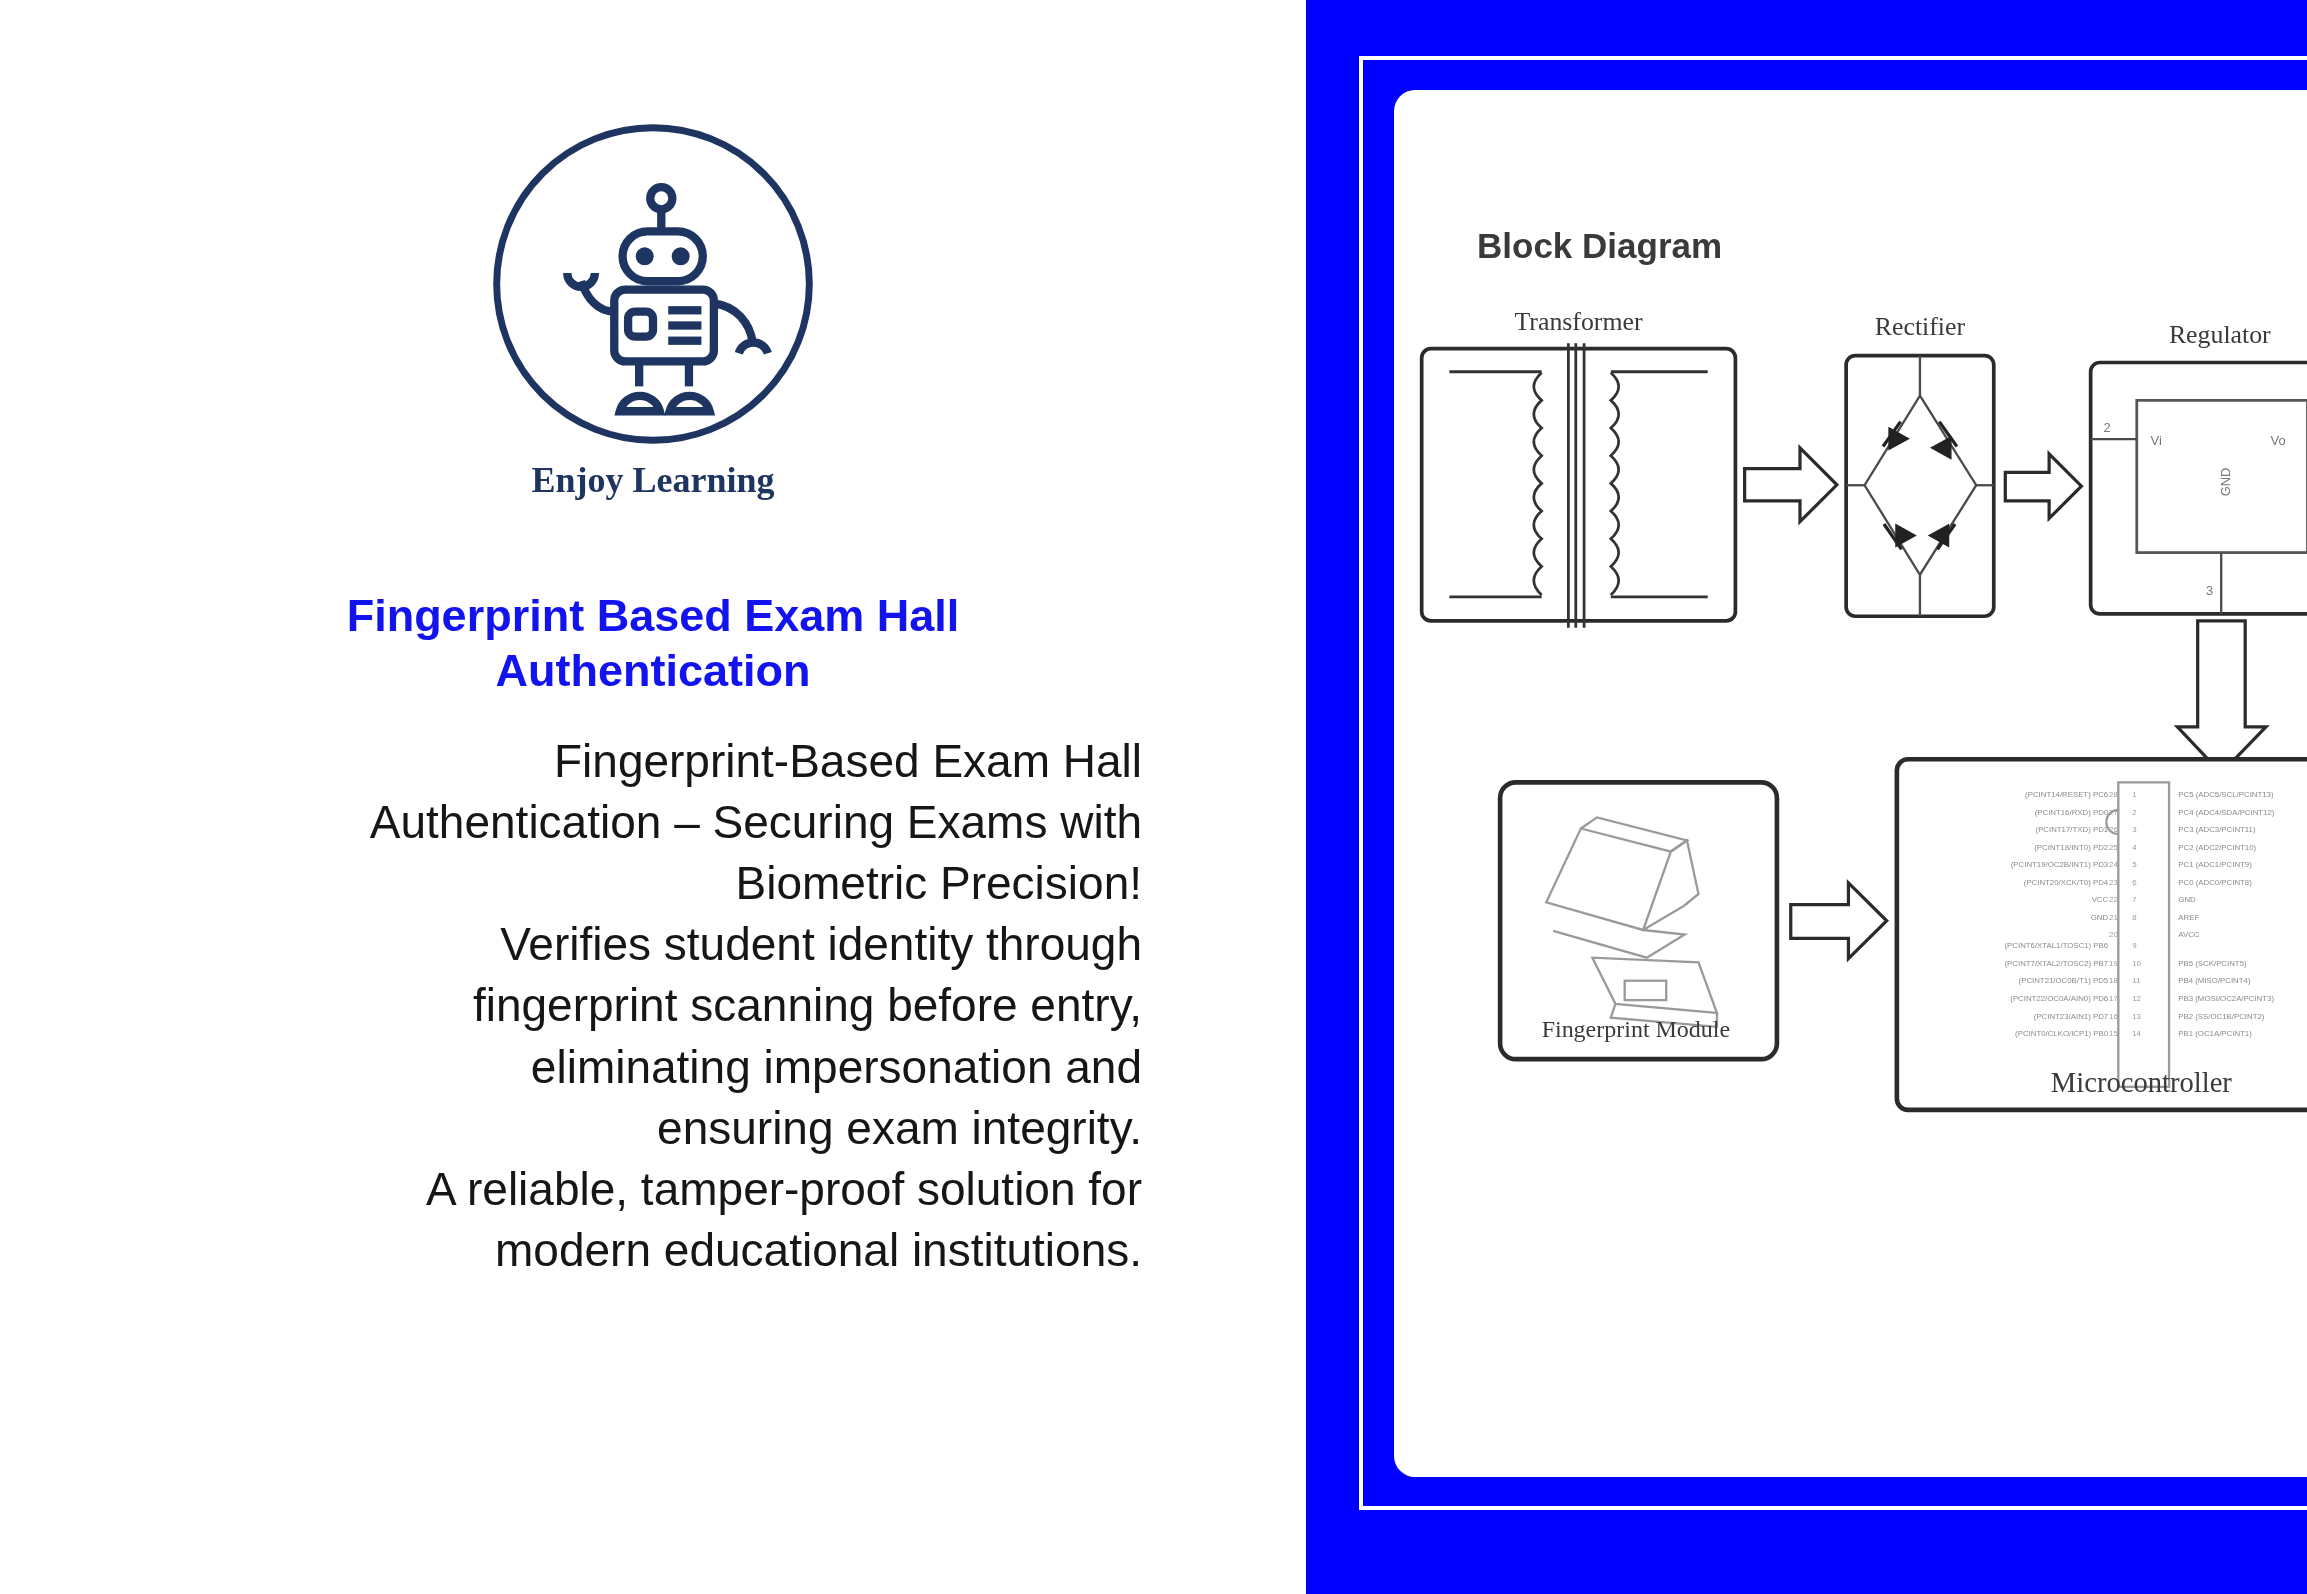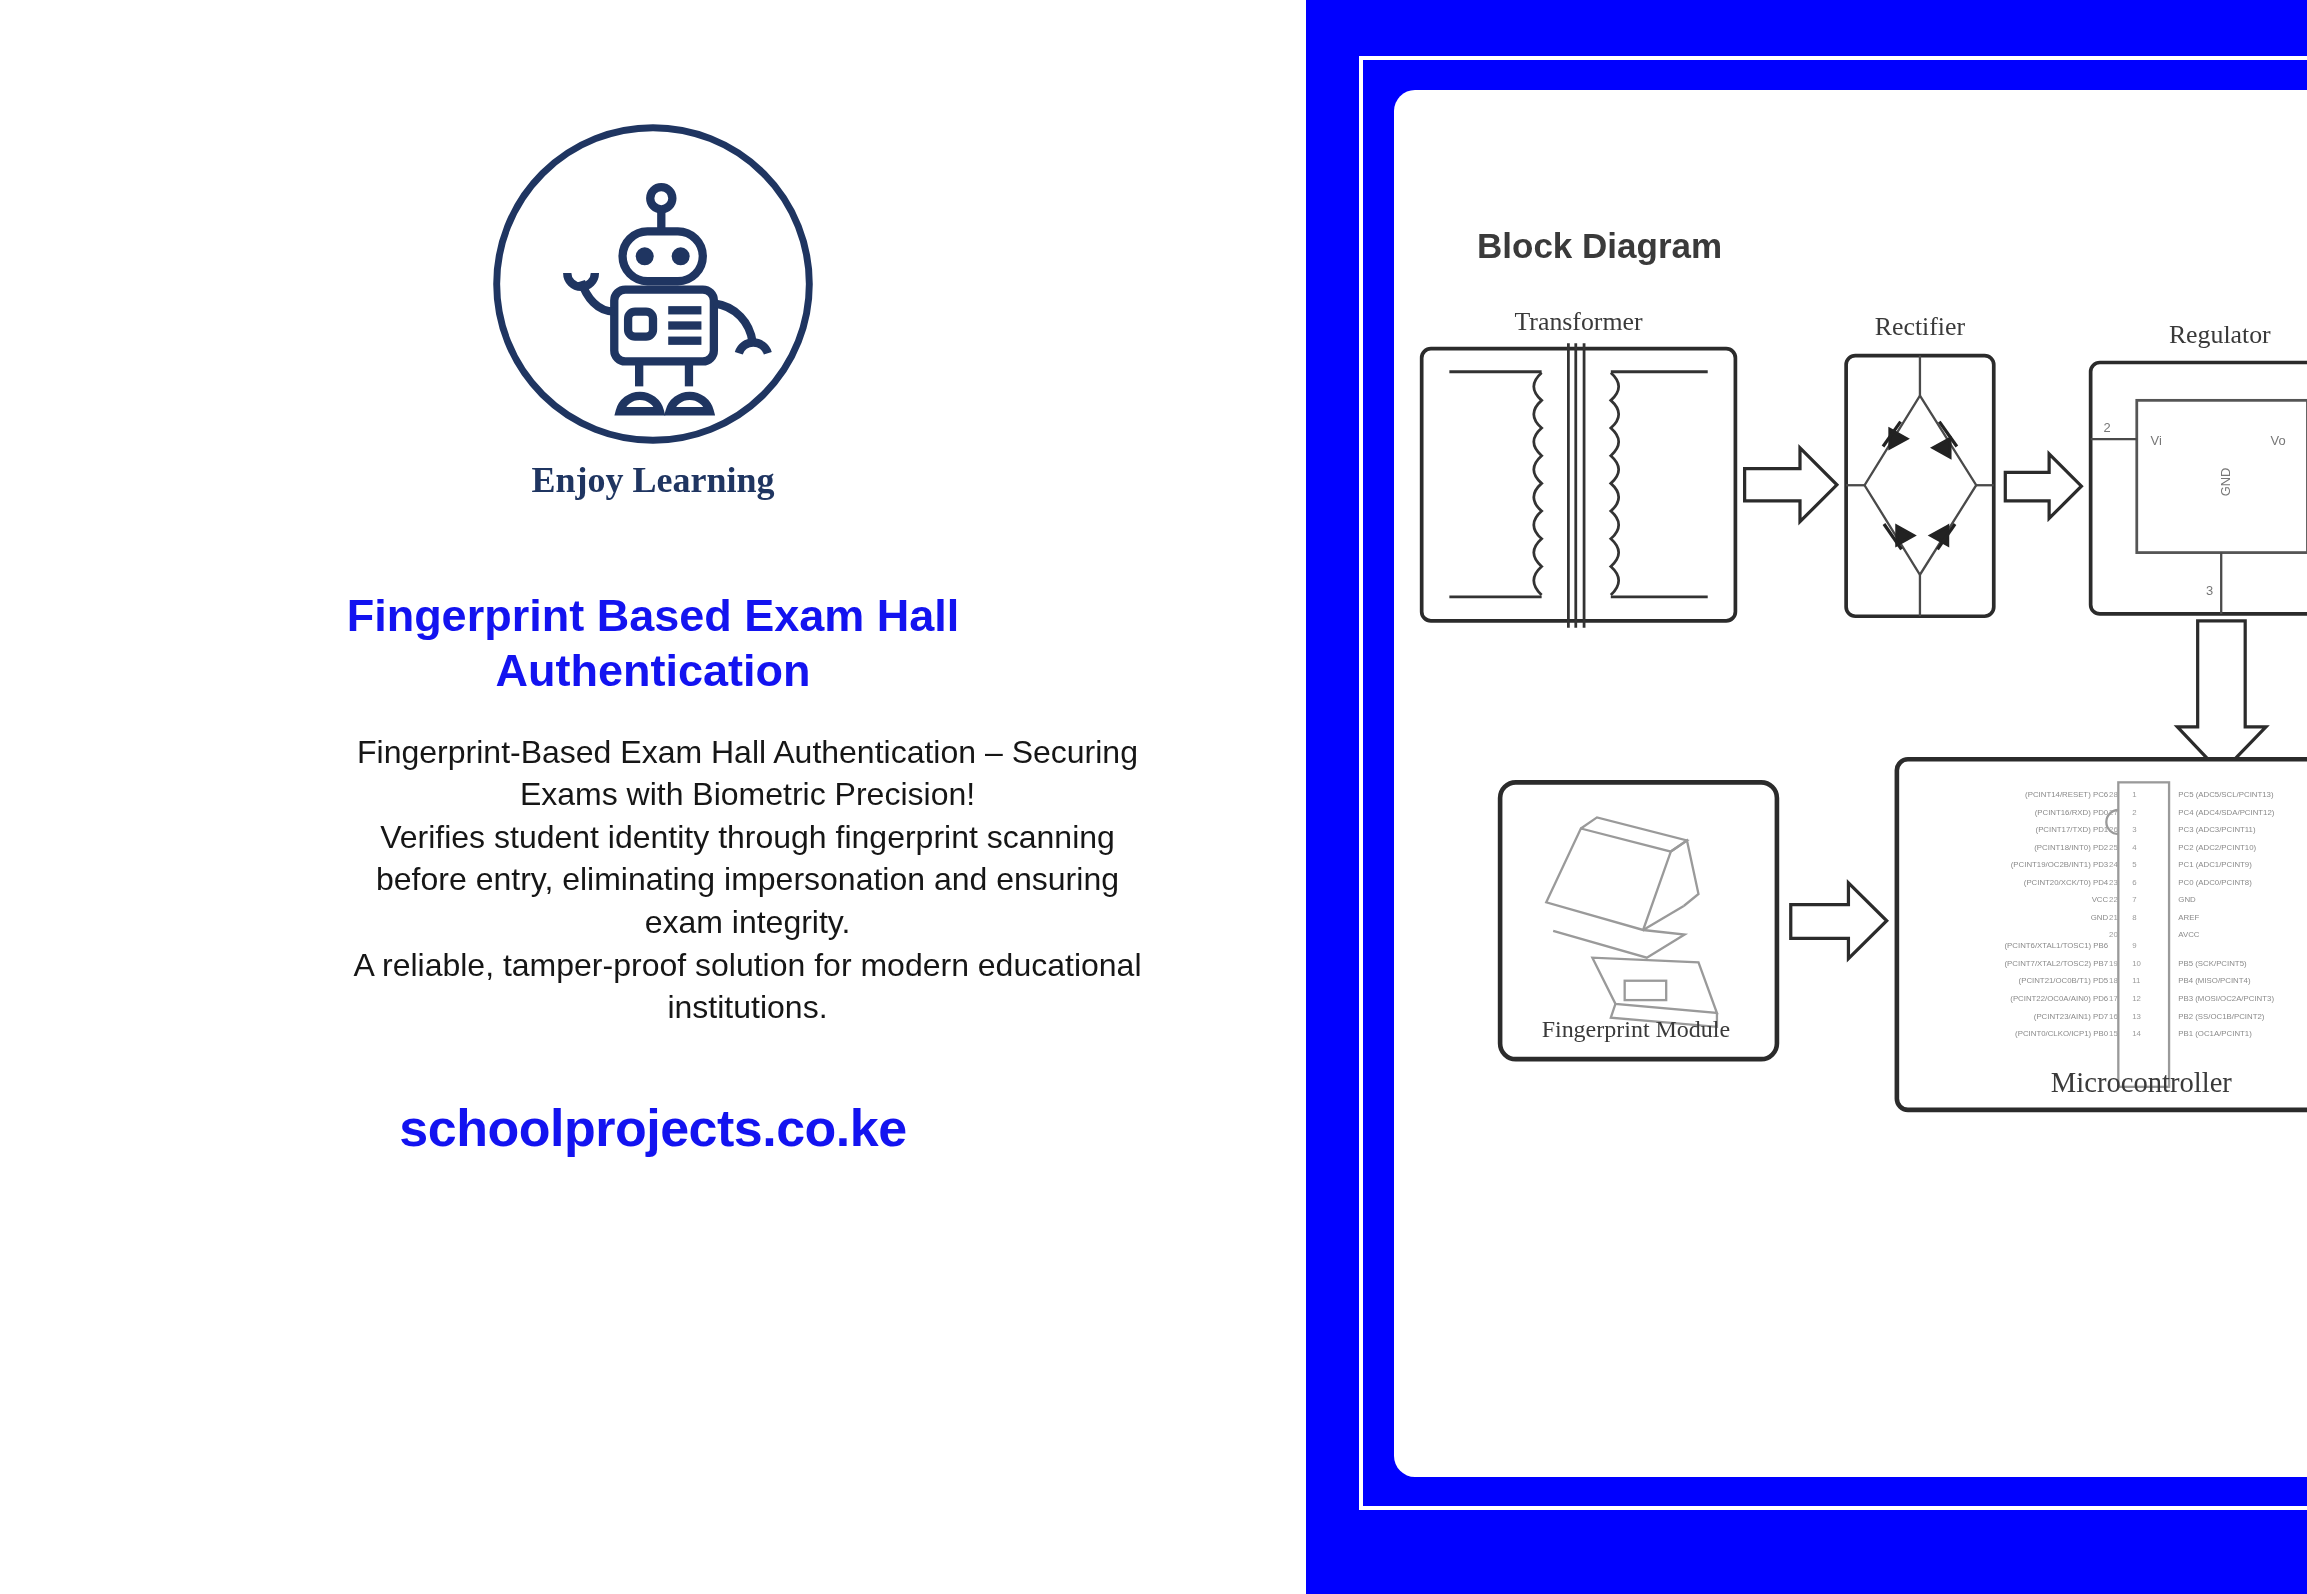--- a/index.html
+++ b/index.html
@@ -49,25 +49,25 @@
     line-height:1.22;
     color:#1313f0;
   }
 
   .desc{
     margin-top:32px;
     width:978px;
     padding-left:189px;
     box-sizing:border-box;
     font-family:"Liberation Sans",sans-serif;
-    font-size:32px;
+    font-size:46px;
     line-height:1.33;
     color:#161616;
     font-weight:400;
-    text-align:center;
+    text-align:right;
     white-space:pre-line;
   }
 
   .website{
     margin-top:69px;
     width:100%;
     text-align:center;
     font-family:"Liberation Sans",sans-serif;
     font-weight:bold;
     font-size:52px;
@@ -148,21 +148,20 @@
     </div>
 
     <div class="brand-tag">Enjoy Learning</div>
 
     <div class="project-title">Fingerprint Based Exam Hall Authentication</div>
 
     <div class="desc">Fingerprint-Based Exam Hall Authentication – Securing Exams with Biometric Precision!
  Verifies student identity through fingerprint scanning before entry, eliminating impersonation and ensuring exam integrity.
  A reliable, tamper-proof solution for modern educational institutions.</div>
 
-    <div class="website">schoolprojects.co.ke</div>
   </div>
 
   <div class="right">
     <div class="frame-line"></div>
 
     <div class="card">
       <div class="bd-title">Block Diagram</div>
 
       <svg class="diag" viewBox="0 0 3700 3005" xmlns="http://www.w3.org/2000/svg">
 

